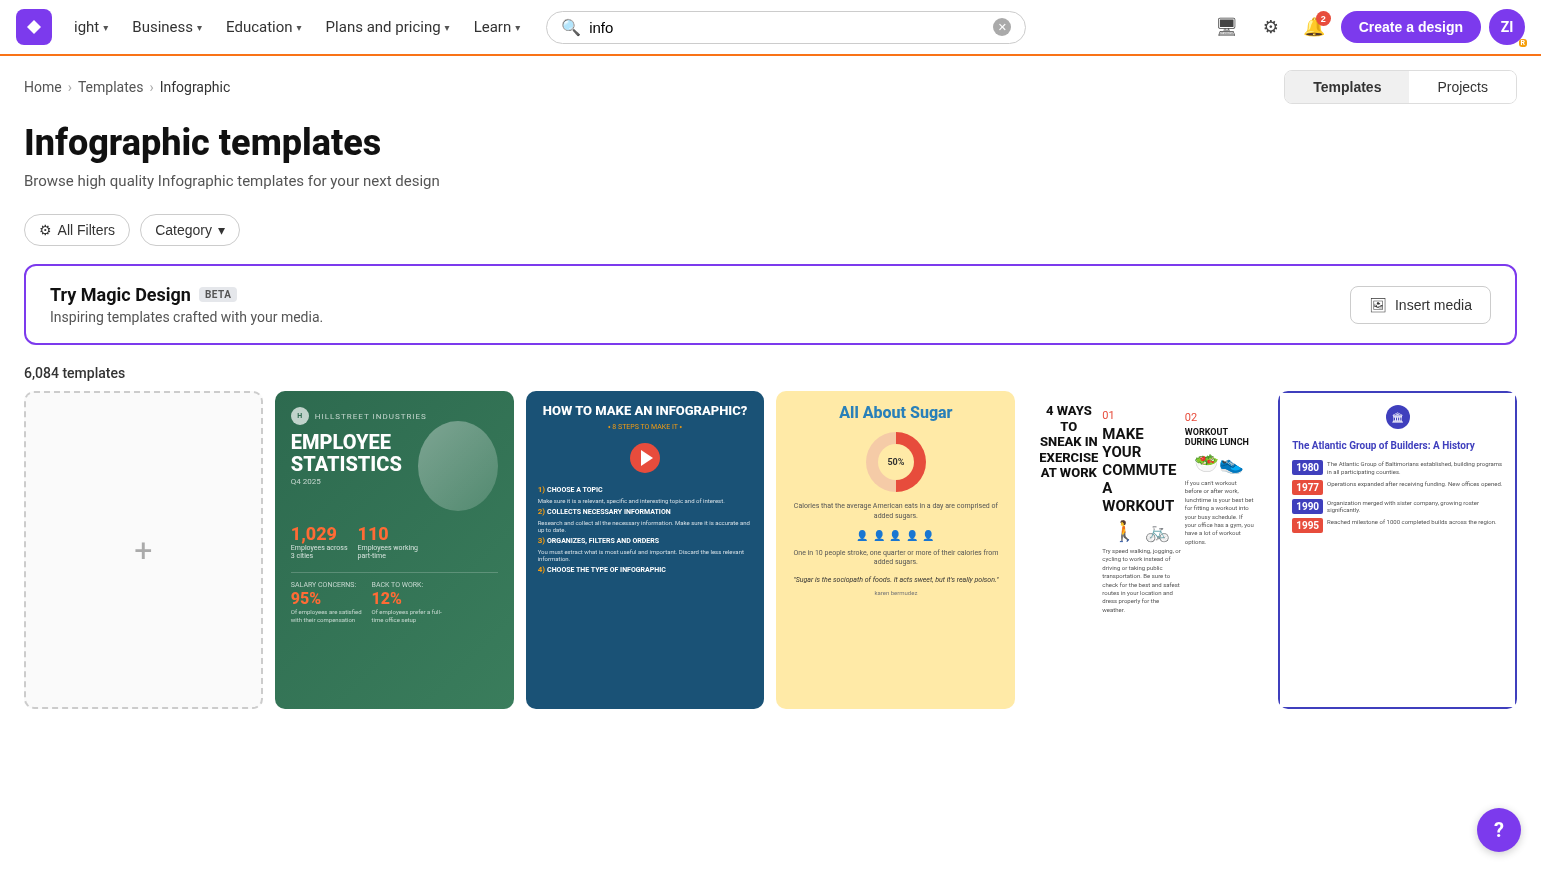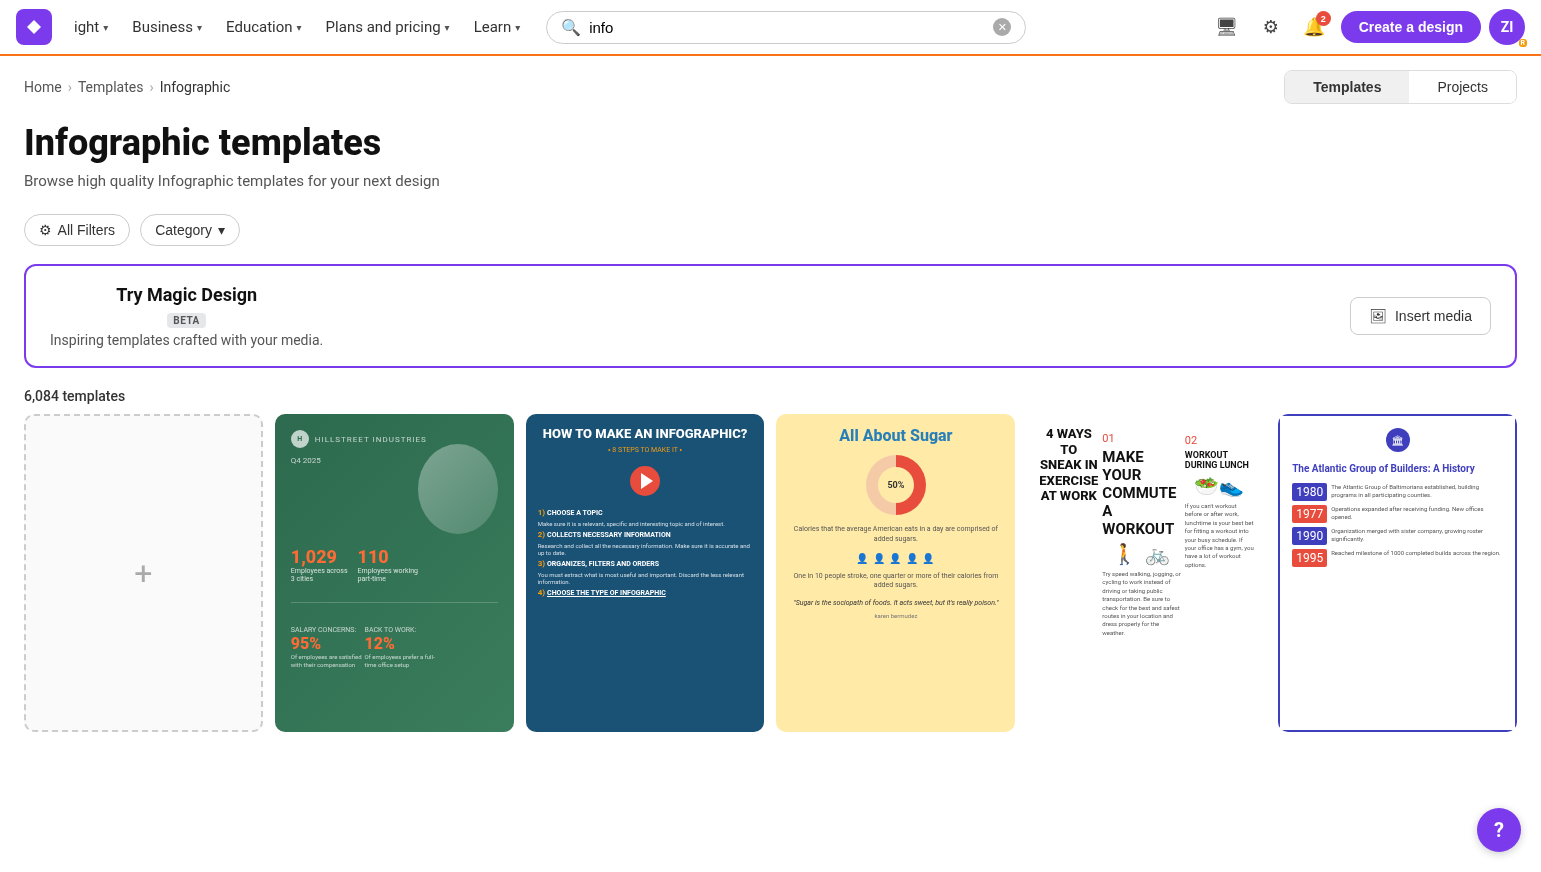--- a/index.html
+++ b/index.html
@@ -123,21 +123,21 @@
       margin: 4px 24px 12px 24px;
       border: 2px solid #7c3aed;
       border-radius: 12px;
       padding: 18px 24px;
       display: flex;
       align-items: center;
       justify-content: space-between;
       background: #fff;
     }
     .magic-banner-left {}
-    .magic-title { font-size: 18px; font-weight: 700; color: #111; display: flex; align-items: center; gap: 8px; flex-direction: column; }
+    .magic-title { font-size: 18px; font-weight: 700; color: #111; display: flex; align-items: center; gap: 8px; }
     .beta-badge {
       background: #e5e7eb; color: #555; font-size: 10px; font-weight: 700;
       padding: 2px 6px; border-radius: 4px; letter-spacing: 0.5px;
     }
     .magic-subtitle { font-size: 14px; color: #555; margin-top: 4px; }
     .insert-media-btn {
       display: flex; align-items: center; gap: 8px;
       border: 1px solid #ccc; border-radius: 8px;
       padding: 10px 18px; font-size: 14px; font-weight: 500;
       cursor: pointer; background: #fff; color: #333;
@@ -230,21 +230,21 @@
       background: #fff;
       border: 2px solid #3f3fbd;
       padding: 12px;
       height: 100%;
       display: flex; flex-direction: column; gap: 4px;
     }
     .card-history .card-h { font-size: 10px; font-weight: 700; color: #3f3fbd; line-height: 1.3; }
     .card-history .timeline { display: flex; flex-direction: column; gap: 4px; margin-top: 4px; }
     .card-history .tline-item { display: flex; gap: 4px; align-items: flex-start; }
     .card-history .year-box {
-      background: #3f3fbd; color: white; font-size: 12px; font-weight: 400;
+      background: #3f3fbd; color: white; font-size: 10px; font-weight: 700;
       padding: 2px 4px; border-radius: 2px; white-space: nowrap;
     }
     .card-history .tline-text { font-size: 6px; color: #555; line-height: 1.3; }
 
     
     .help-btn {
       position: fixed; bottom: 20px; right: 20px;
       width: 44px; height: 44px; border-radius: 50%;
       background: #7c3aed; color: white; font-size: 20px; font-weight: 700;
       display: flex; align-items: center; justify-content: center;
@@ -364,33 +364,34 @@
   <div class="template-card">
     <div class="card-employee">
       <div style="display:flex;align-items:center;gap:6px;">
         <div style="width:18px;height:18px;background:#fff;border-radius:50%;opacity:0.7;font-size:7px;display:flex;align-items:center;justify-content:center;color:#2d6a4f;font-weight:700;">H</div>
         <div class="company">HILLSTREET INDUSTRIES</div>
       </div>
       <div style="position:relative;height:80px;">
         <div style="position:absolute;right:0;top:-10px;width:80px;height:90px;background:rgba(255,255,255,0.1);border-radius:50%;overflow:hidden;">
           <div style="width:100%;height:100%;background:linear-gradient(135deg,rgba(255,255,255,0.3),rgba(255,255,255,0.05));"></div>
         </div>
+        <div class="card-h">EMPLOYEE<br>STATISTICS</div>
         <div style="font-size:8px;opacity:0.7;margin-top:2px;">Q4 2025</div>
       </div>
       <div class="stats">
         <div>
           <div class="stat-num">1,029</div>
           <div class="stat-label">Employees across<br>3 cities</div>
         </div>
         <div>
           <div class="stat-num">110</div>
           <div class="stat-label">Employees working<br>part-time</div>
         </div>
       </div>
-      <div style="margin-top:13px;border-top:1px solid rgba(255,255,255,0.2);padding-top:23px;display:flex;gap:3px;">
+      <div style="margin-top:6px;border-top:1px solid rgba(255,255,255,0.2);padding-top:8px;display:flex;gap:10px;">
         <div>
           <div style="font-size:7px;opacity:0.7;text-transform:uppercase;">SALARY CONCERNS:</div>
           <div style="font-size:16px;font-weight:800;color:#ff6b35;">95%</div>
           <div style="font-size:6px;opacity:0.7;line-height:1.3;">Of employees are satisfied<br>with their compensation</div>
         </div>
         <div>
           <div style="font-size:7px;opacity:0.7;text-transform:uppercase;">BACK TO WORK:</div>
           <div style="font-size:16px;font-weight:800;color:#ff6b35;">12%</div>
           <div style="font-size:6px;opacity:0.7;line-height:1.3;">Of employees prefer a full-<br>time office setup</div>
         </div>
@@ -407,21 +408,21 @@
           <div style="width:0;height:0;border-top:8px solid transparent;border-bottom:8px solid transparent;border-left:12px solid white;margin-left:3px;"></div>
         </div>
       </div>
       <div class="steps">
         <div class="step"><span class="step-num">1) </span><span style="font-weight:700;">CHOOSE A TOPIC</span></div>
         <div style="font-size:6px;opacity:0.8;margin-bottom:3px;">Make sure it is a relevant, specific and interesting topic and of interest.</div>
         <div class="step"><span class="step-num">2) </span><span style="font-weight:700;">COLLECTS NECESSARY INFORMATION</span></div>
         <div style="font-size:6px;opacity:0.8;margin-bottom:3px;">Research and collect all the necessary information. Make sure it is accurate and up to date.</div>
         <div class="step"><span class="step-num">3) </span><span style="font-weight:700;">ORGANIZES, FILTERS AND ORDERS</span></div>
         <div style="font-size:6px;opacity:0.8;margin-bottom:3px;">You must extract what is most useful and important. Discard the less relevant information.</div>
-        <div class="step"><span class="step-num">4) </span><span style="font-weight:700;text-decoration:underline;">CHOOSE THE TYPE OF INFOGRAPHIC</span></div>
+        <div class="step"><span class="step-num">4) </span><span style="font-weight:700;">CHOOSE THE TYPE OF INFOGRAPHIC</span></div>
       </div>
     </div>
   </div>
 
   <div class="template-card">
     <div class="card-sugar">
       <div class="card-h">All About Sugar</div>
       <div class="donut">
         <div class="donut-inner">50%</div>
       </div>

